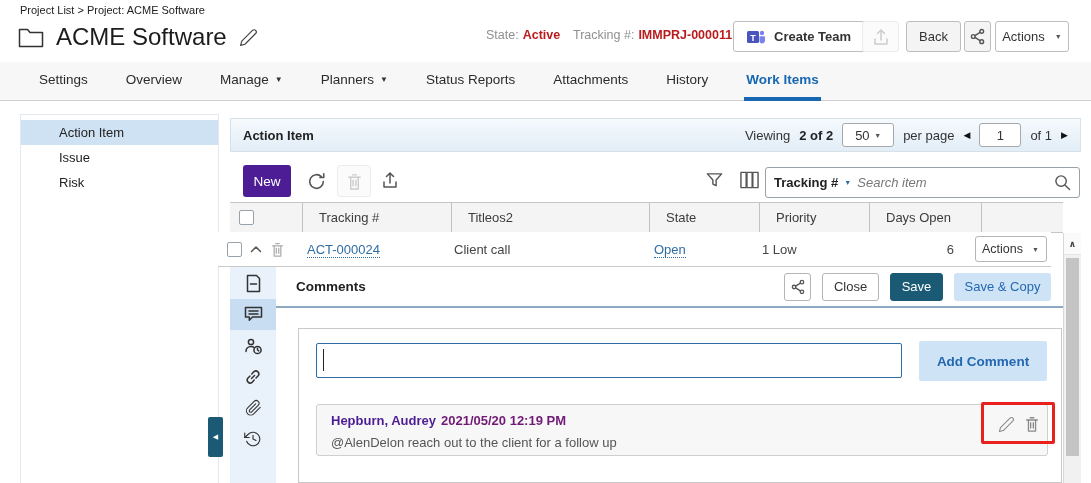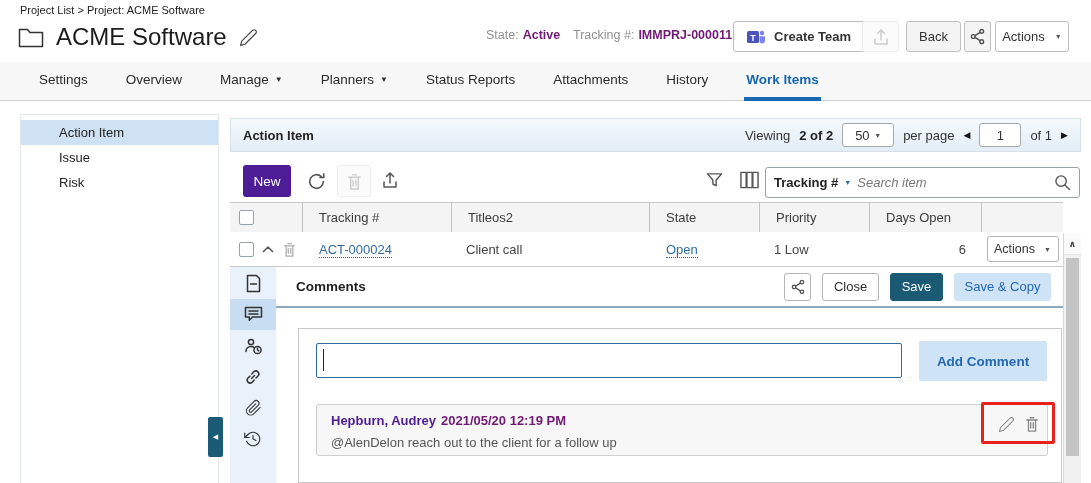--- a/index.html
+++ b/index.html
@@ -13,21 +13,21 @@
     overflow: hidden;
   }
   svg { display:block; fill:none; stroke:#555; stroke-width:1.5; stroke-linecap:round; stroke-linejoin:round; }
 
   
   .breadcrumb { position:absolute; left:20px; top:4px; font-size:11px; color:#222; }
   .title-row { position:absolute; left:18px; top:19px; height:36px; display:flex; align-items:center; gap:12px; }
   .page-title { font-size:24px; color:#1c1c1c; }
   .icon-btn { background:none; border:none; cursor:pointer; display:flex; align-items:center; justify-content:center; }
   .meta { position:absolute; top:28px; font-size:12.5px; color:#909090; }
-  .meta b { color:#701a75; margin-left:4px; }
+  .meta b { color:#b91c1c; margin-left:4px; }
   .hbtn { position:absolute; top:21px; height:31px; border:1px solid #bdbdbd; border-radius:3px;
           background:#fff; display:flex; align-items:center; justify-content:center; font-size:13px; color:#333; cursor:pointer; }
   .hbtn.gray { background:#f4f4f4; }
   .hbtn.disabled { background:#fbfbfb; border-color:#ececec; cursor:default; }
   .caret { font-size:7px; color:#555; line-height:1; }
 
   
   .tabbar { position:absolute; left:0; top:62px; width:1091px; height:39px; background:#f7f7f7;
             border-bottom:1px solid #cfcfcf; display:flex; gap:34px; padding-left:37px; }
   .tab { height:39px; display:flex; align-items:center; gap:6px; font-size:13.5px; color:#2b2b2b;
@@ -70,21 +70,21 @@
   .search-input { flex:1; min-width:0; border:none; outline:none; font:inherit; color:#333; }
   .search-input::placeholder { font-style:italic; color:#777; }
 
   
   .grid-cols { display:grid; grid-template-columns:73px 149px 198px 110px 110px 112px 81px; }
   .grid-header { position:absolute; left:230px; top:202px; width:833px; height:31px; background:#f4f4f4;
                  border-top:1px solid #c6c6c6; border-bottom:1px solid #c6c6c6; color:#3c3c3c; }
   .gh-cell { display:flex; align-items:center; padding-left:16px; border-right:1px solid #c2c2c2; height:100%; }
   .gh-cell.first { padding-left:9px; }
   .cb { width:15px; height:15px; border:1px solid #98a2ab; border-radius:2px; background:#fff; display:inline-block; cursor:pointer; }
-  .grid-row { position:absolute; left:230px; top:232px; width:833px; height:35px; background:#fff;
+  .grid-row { position:absolute; left:218px; top:232px; width:833px; height:35px; background:#fff;
               border-bottom:1px solid #c9c9c9; align-items:center; }
   .rc1 { display:flex; align-items:center; gap:8px; padding-left:9px; }
   .link { color:#2e6da4; text-decoration:none; border-bottom:1px dotted #2e6da4; cursor:pointer; }
   .cell-pad { padding-left:16px; color:#444; }
   .cell-pad2 { padding-left:14px; color:#444; }
   .cell-right { text-align:right; padding-right:16px; color:#444; }
   .row-actions { width:72px; height:26px; margin:0 auto; border:1px solid #b5b5b5; border-radius:3px; background:#fff;
                  display:flex; align-items:center; justify-content:center; gap:9px; font-size:12.5px; cursor:pointer; }
 
   

